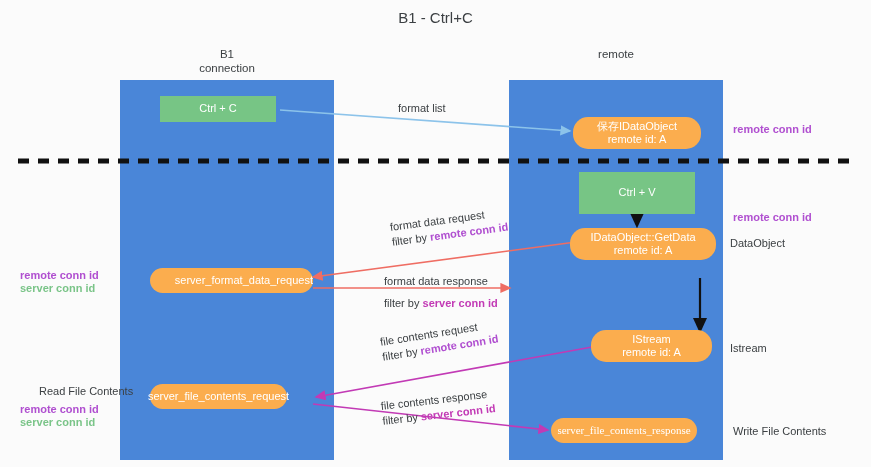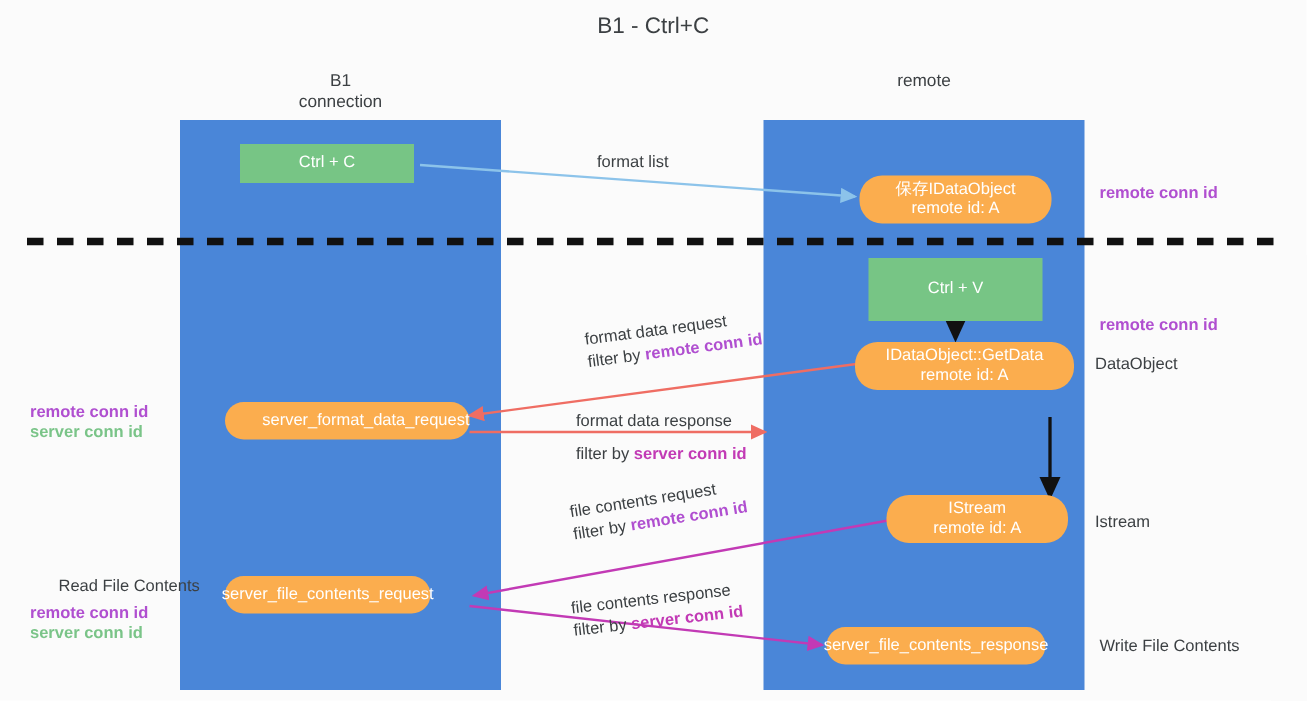--- a/index.html
+++ b/index.html
@@ -175,21 +175,21 @@
 
   <div class="box orange abs" style="left:591px; top:330px; width:121px; height:32px;">
     <span>IStream</span>
     <span class="l2">remote id: A</span>
   </div>
 
   <div class="box orange abs" style="left:150px; top:384px; width:137px; height:25px;">
     <span>server_file_contents_request</span>
   </div>
 
-  <div class="box orange abs" style="left:551px; top:418px; width:146px; height:25px;">
+  <div class="box orange abs" style="left:551px; top:418px; width:146px; height:25px;font-family:Liberation Serif, serif;">
     <span>server_file_contents_response</span>
   </div>
 
   <div class="lbl" style="left:398px; top:101px;">
     <span>format list</span>
   </div>
 
   <div class="lbl rot two-line" style="left:389px; top:220px; transform: rotate(-7.5deg);">
     <div>format data request</div>
     <div><span>filter by </span><span class="accent-purple">remote conn id</span></div>

